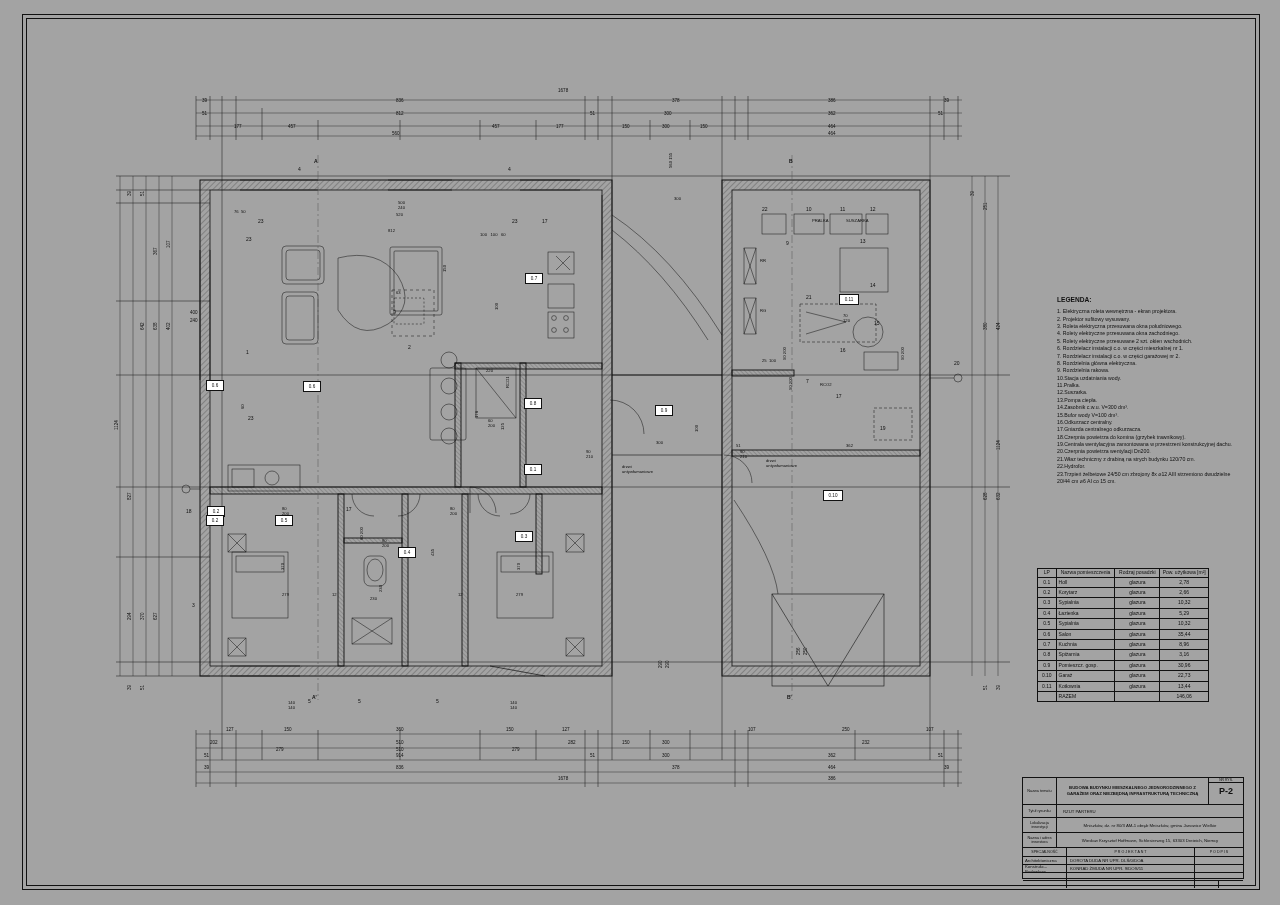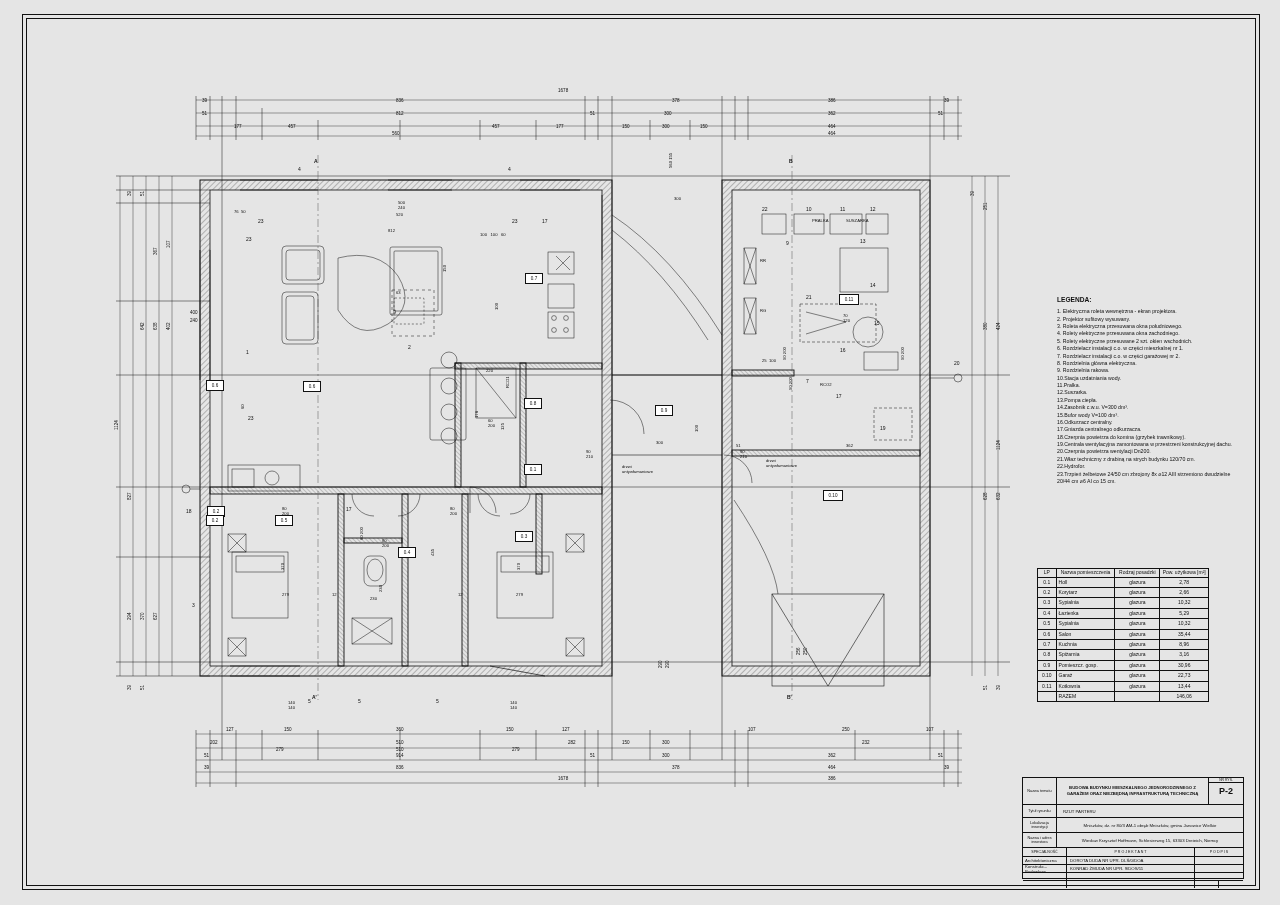--- a/index.html
+++ b/index.html
@@ -1,18 +1,18 @@
 <!DOCTYPE html>
 <html><head>
 <meta charset="utf-8">
 <style>
   html,body{margin:0;padding:0;background:#6e6e6e;}
   body{font-family:"Liberation Sans",sans-serif;}
   #page{
-    position:relative;width:1280px;height:905px;background:#e5e5e5;overflow:hidden;
+    position:relative;width:1280px;height:905px;background:#a3a3a3;overflow:hidden;
   }
   .frame{position:absolute;left:22px;top:14px;width:1236px;height:874px;border:1.2px solid #111;}
   .frame2{position:absolute;left:26px;top:18px;width:1228px;height:866px;border:0.6px solid #111;}
 
   svg.plan{position:absolute;left:0;top:0;width:1280px;height:905px;pointer-events:none;}
 
   
   .legend{position:absolute;left:1057px;top:295px;width:185px;font-size:5.2px;line-height:1.42;color:#111;}
   .legend .ltitle{font-size:6.6px;font-weight:bold;margin-bottom:4px;}
   .legend li{list-style:none;margin:0;padding:0;}

